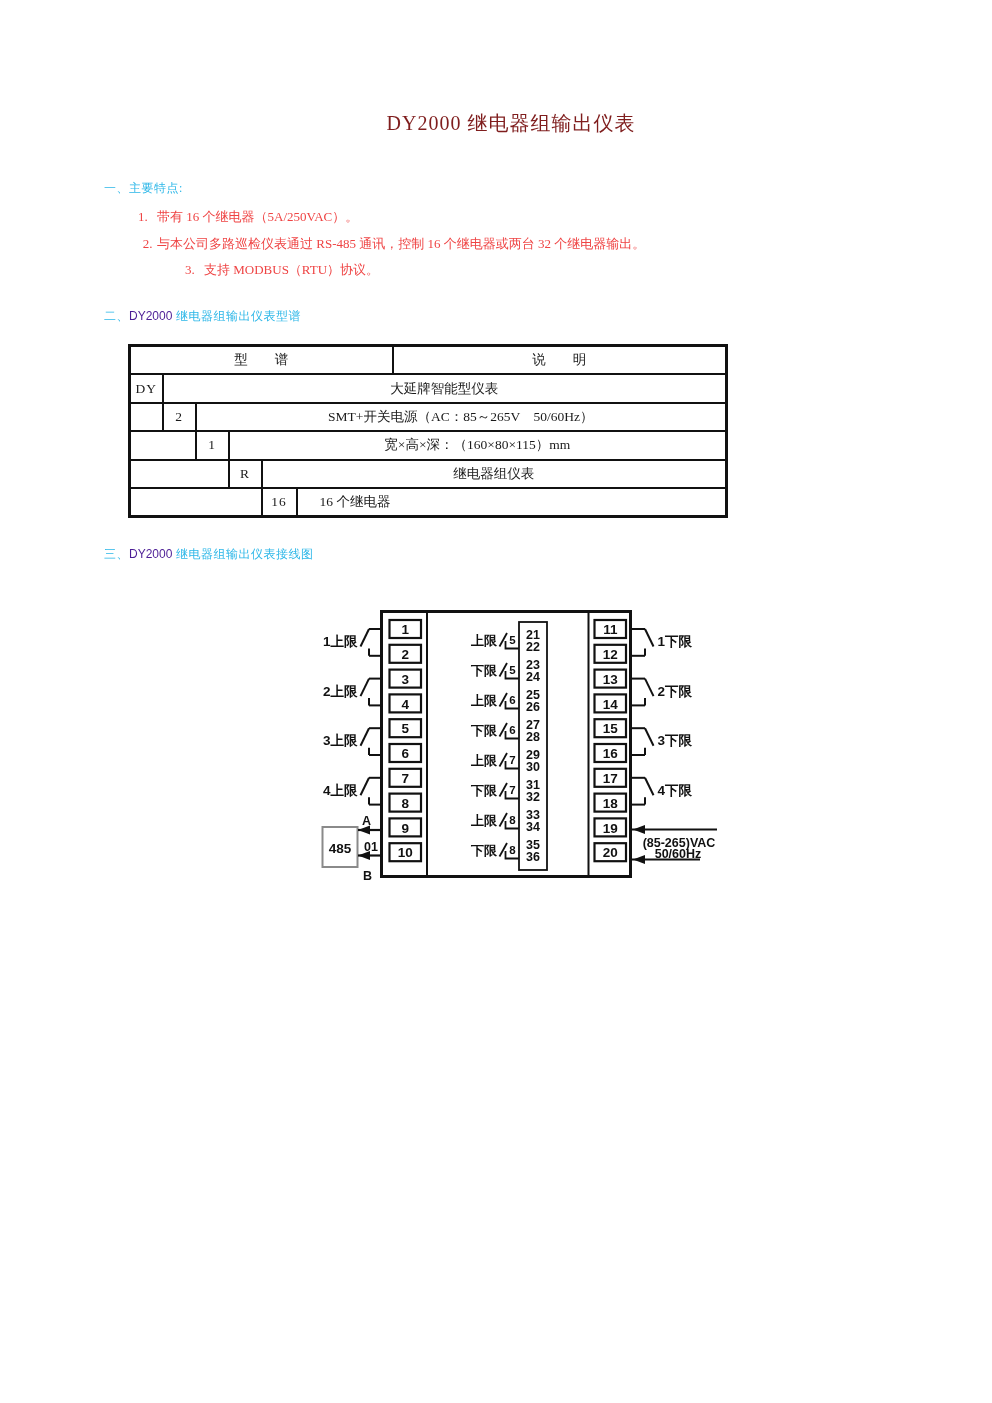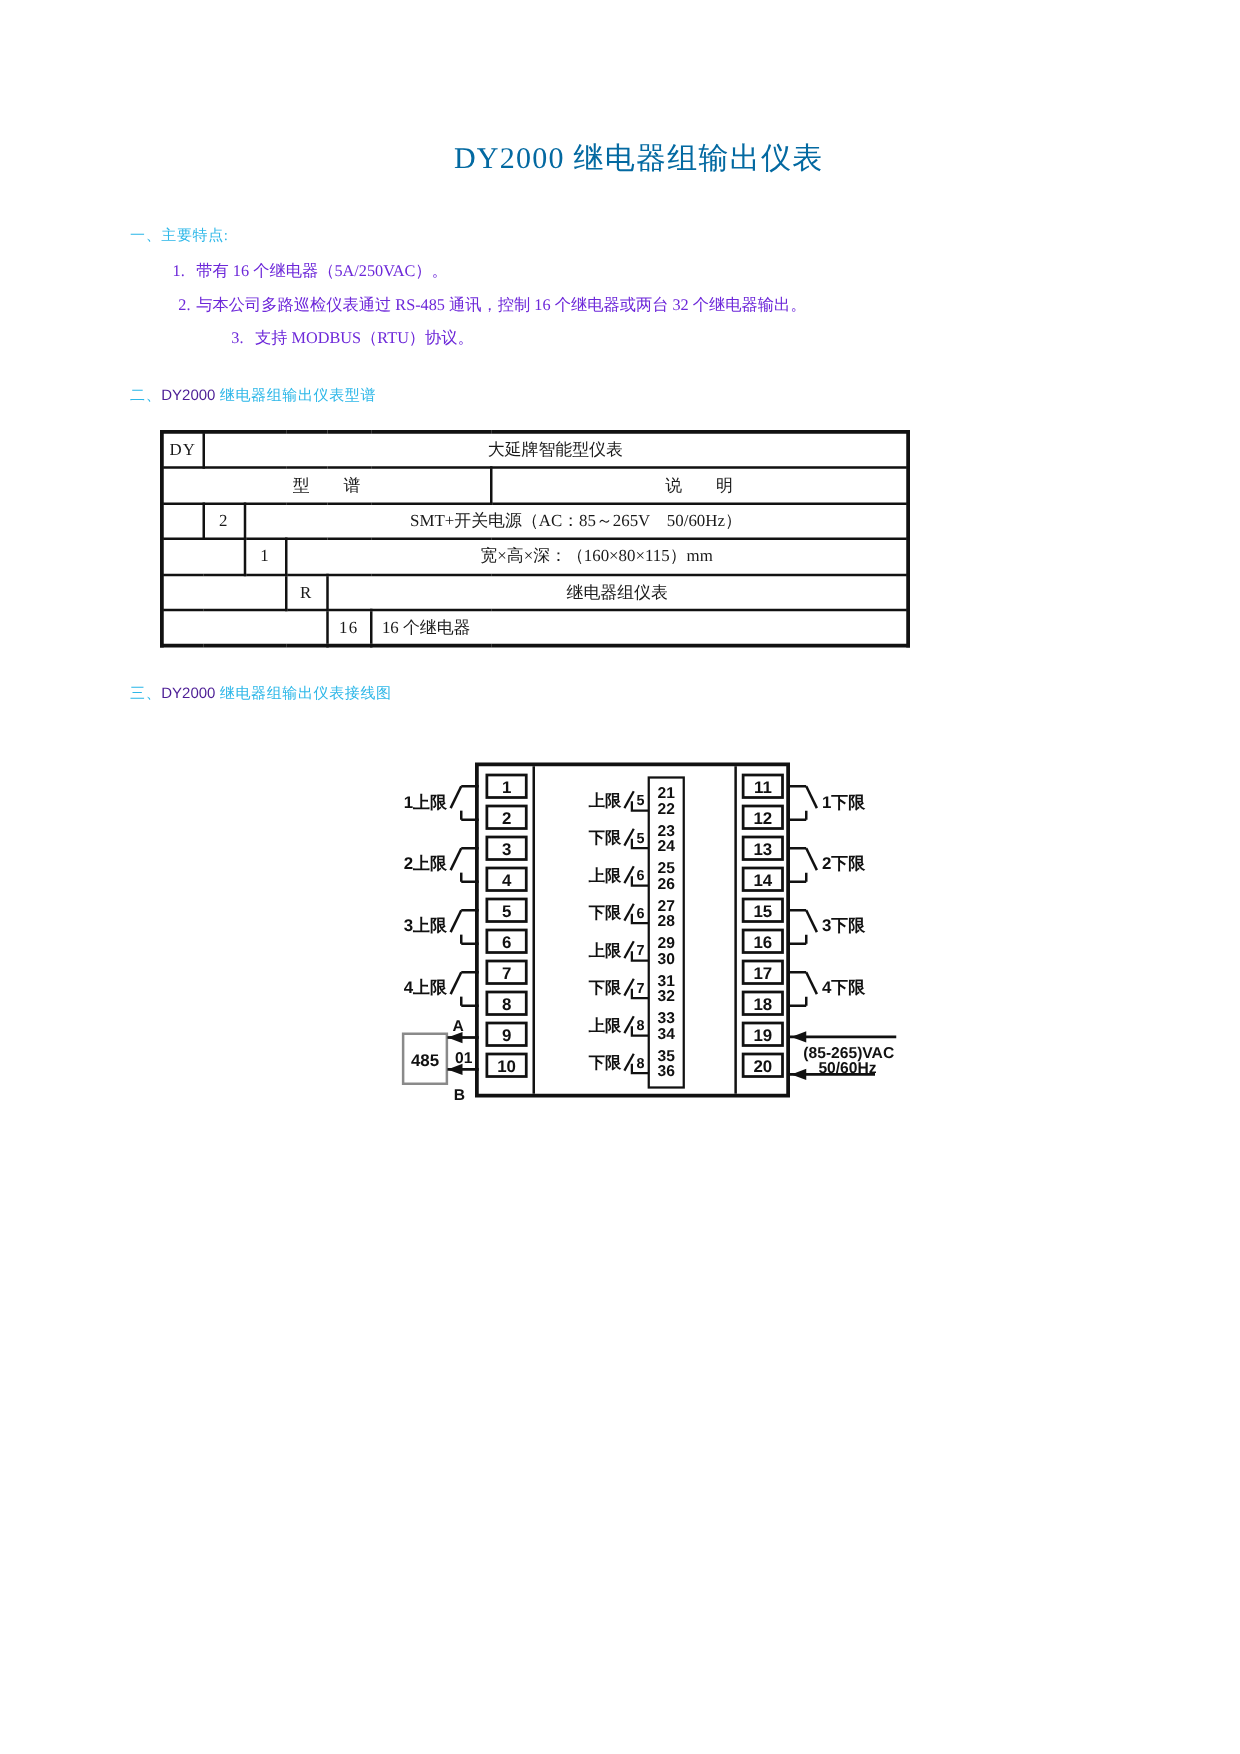--- a/index.html
+++ b/index.html
@@ -5,45 +5,45 @@
   html,body{margin:0;padding:0;}
   body{
     width:992px;height:1403px;background:#ffffff;position:relative;
     font-family:"Liberation Serif","DejaVu Serif",serif;color:#1a1a1a;
     overflow:hidden;
   }
   .abs{position:absolute;}
   
   .doc-title{
     left:0;right:0;top:110px;text-align:center;
-    font-size:24px;letter-spacing:1px;color:#0369a1;padding-left:30px;
+    font-size:20px;letter-spacing:1px;color:#7f1d1d;padding-left:30px;
   }
   
   .sec-head{
     left:104px;font-size:12px;font-weight:normal;color:#2db7e8;
     font-family:"Liberation Serif","DejaVu Serif",serif;letter-spacing:0.5px;
   }
   .sec-head .model{color:#4c1d95;font-family:"Liberation Sans",sans-serif;letter-spacing:0;}
   
-  .feat-item{left:138px;font-size:13px;color:#6d28d9;white-space:nowrap;}
+  .feat-item{left:138px;font-size:13px;color:#ef4444;white-space:nowrap;}
   .feat-item .num{display:inline-block;width:19px;}
   
   .tbl{
     position:absolute;left:128px;top:344px;width:600px;
     border-collapse:collapse;table-layout:fixed;
     border:3px solid #111;
   }
   .tbl td{
     border:2.5px solid #111;height:26.4px;padding:0;
     text-align:center;font-size:13.5px;color:#1a1a1a;
     font-family:"Liberation Serif","DejaVu Serif",serif;
     overflow:hidden;white-space:nowrap;
   }
   .tbl td.code{letter-spacing:1px;}
-  .tbl td.left{text-align:left;padding-left:8px;}
+  .tbl td.left{text-align:left;padding-left:22px;}
   
   .diagram{left:300px;top:600px;width:430px;height:300px;}
   svg text{
     font-family:"Liberation Sans","DejaVu Sans",sans-serif;
     font-weight:bold;fill:#111;
   }
   .t13{font-size:13.5px;}
   .t12{font-size:12.5px;}
   .t11{font-size:11.5px;}
   .lbl{font-size:13.5px;}
@@ -78,26 +78,26 @@
     <col style="width:33px">
       <col style="width:33px">
       <col style="width:33px">
     <col style="width:33px">
       <col style="width:35px">
       <col style="width:96px">
       <col style="width:334px">
   </colgroup>
   <tbody>
       <tr>
+    <td colspan="6">型　　谱</td>
+    <td>说　　明</td>
+  </tr>
+  <tr>
     <td class="code">DY</td>
     <td colspan="6">大延牌智能型仪表</td>
-  </tr>
-  <tr>
-    <td colspan="6">型　　谱</td>
-    <td>说　　明</td>
   </tr>
   <tr>
     <td></td>
     <td class="code">2</td>
     <td colspan="5">SMT+开关电源（AC：85～265V　50/60Hz）</td>
   </tr>
   <tr>
     <td colspan="2"></td>
     <td class="code">1</td>
     <td colspan="4">宽×高×深：（160×80×115）mm</td>

